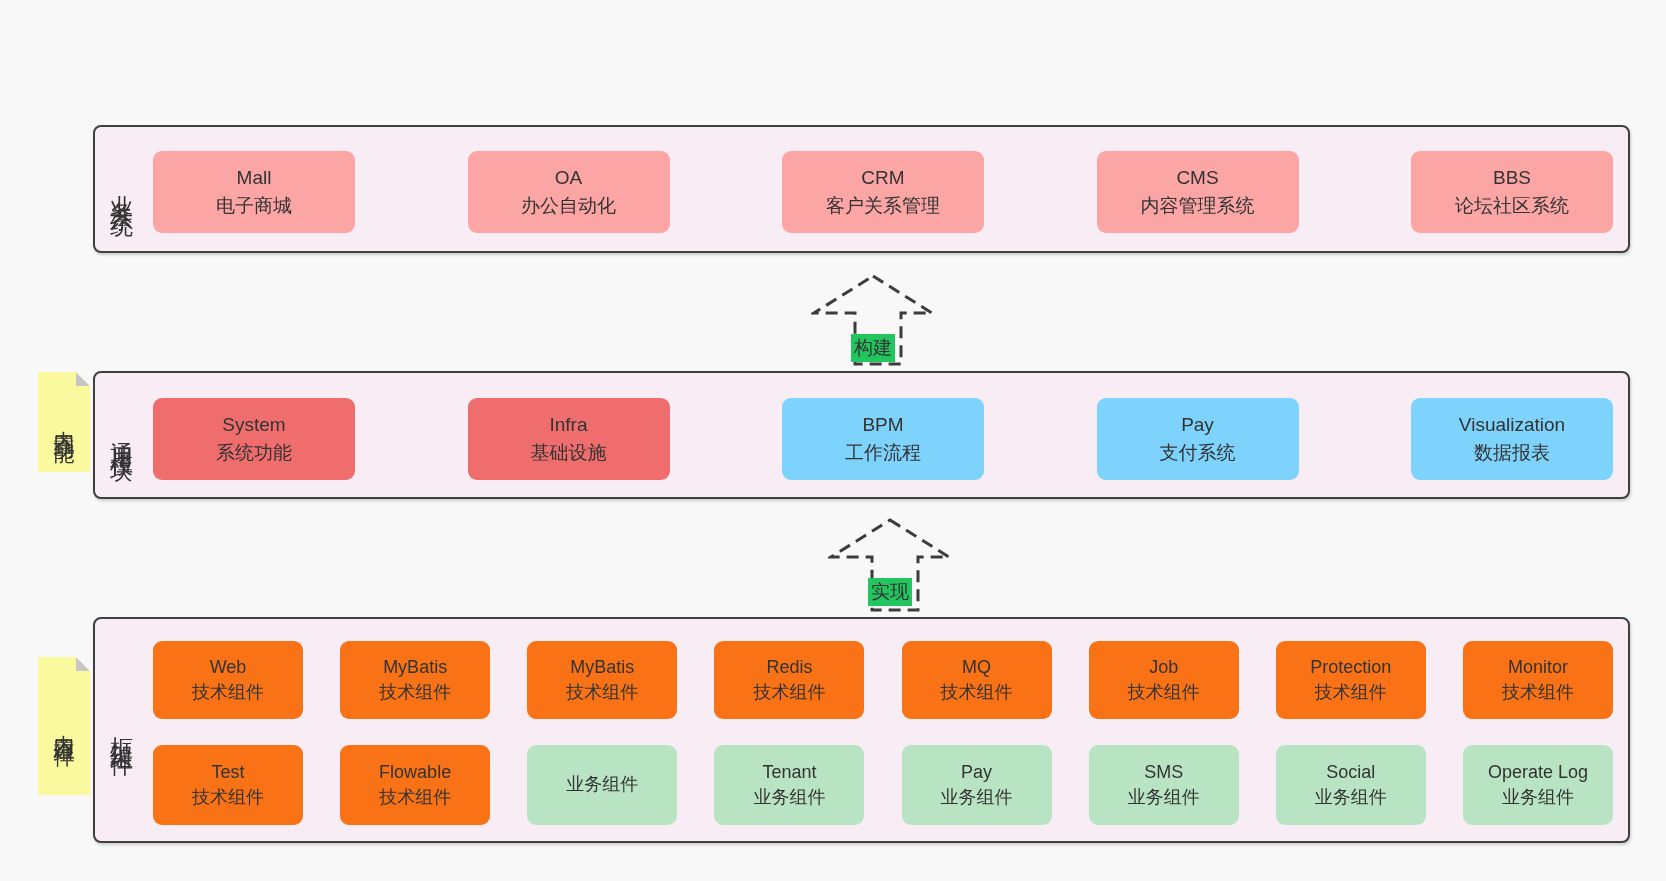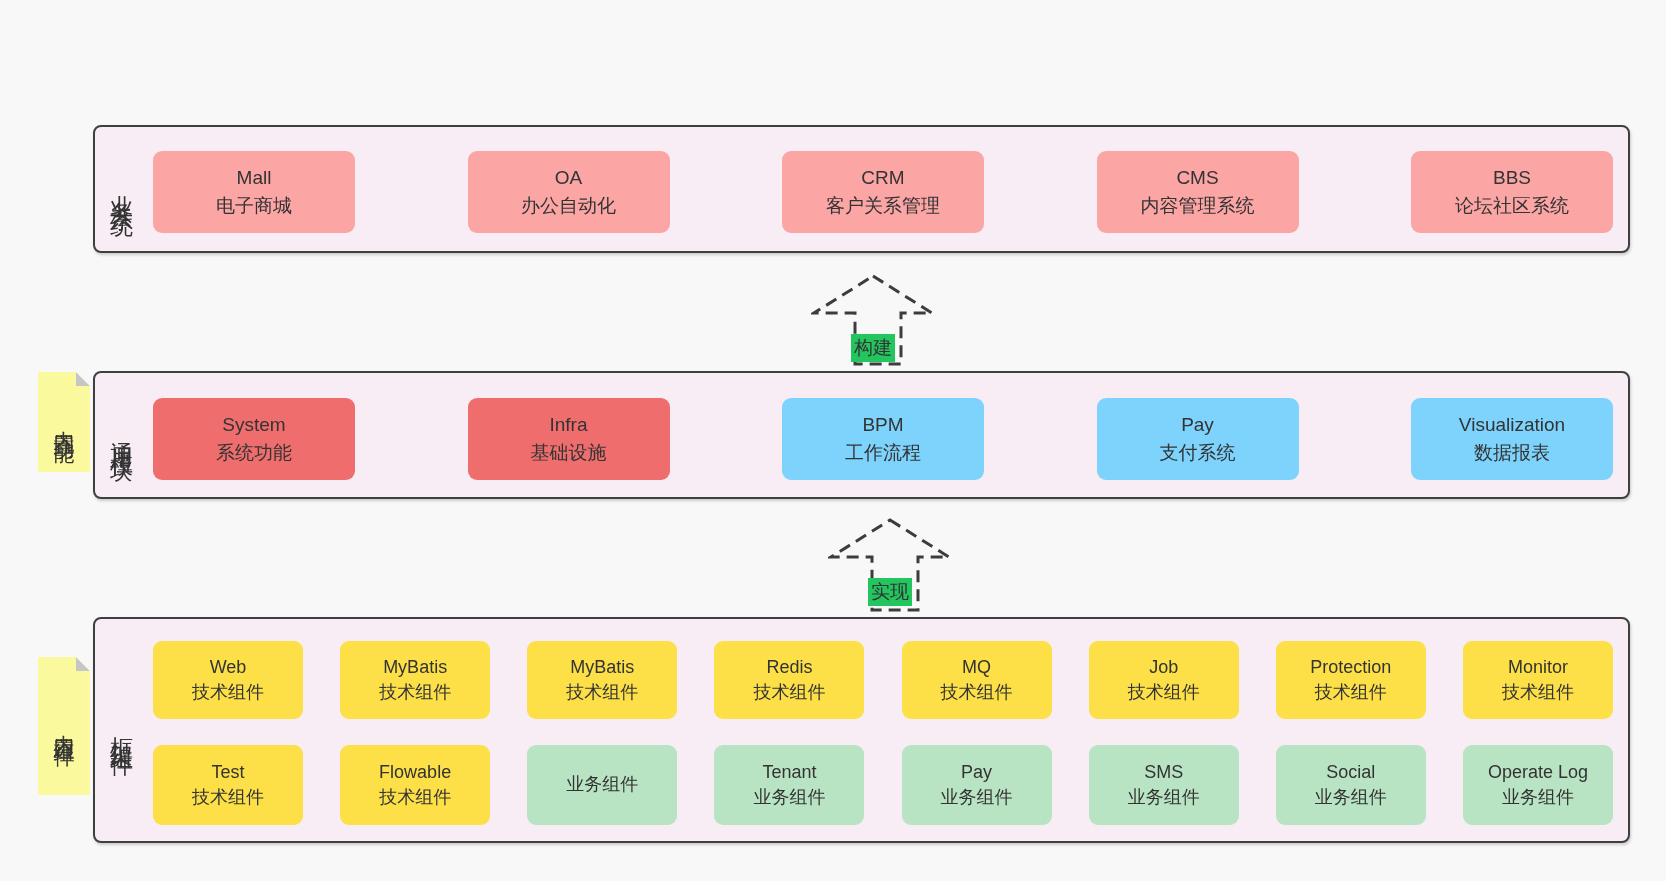--- a/index.html
+++ b/index.html
@@ -23,21 +23,21 @@
   .box{
     box-sizing:border-box;border-radius:9px;
     display:flex;flex-direction:column;justify-content:center;align-items:center;
     text-align:center;line-height:1.5;color:#333;
   }
   .w6{width:202px;font-size:19px;padding:0 6px;}
   .w8{width:150px;font-size:18px;padding:0 12px;line-height:1.4;}
   .blue{background:#fca5a5;}
   .red{background:#ef6e6d;}
   .pink{background:#7dd3fc;}
-  .green{background:#fde047;}
+  .green{background:#f97316;}
   .lgreen{background:#b9e4c3;}
 
   .sticky{
     position:absolute;left:38px;width:52px;box-sizing:border-box;
     background:#fbf99e;
     clip-path:polygon(0 0,calc(100% - 14px) 0,100% 14px,100% 100%,0 100%);
     display:flex;justify-content:center;align-items:center;
   }
   .sticky .fold{
     position:absolute;top:0;right:0;width:14px;height:14px;

